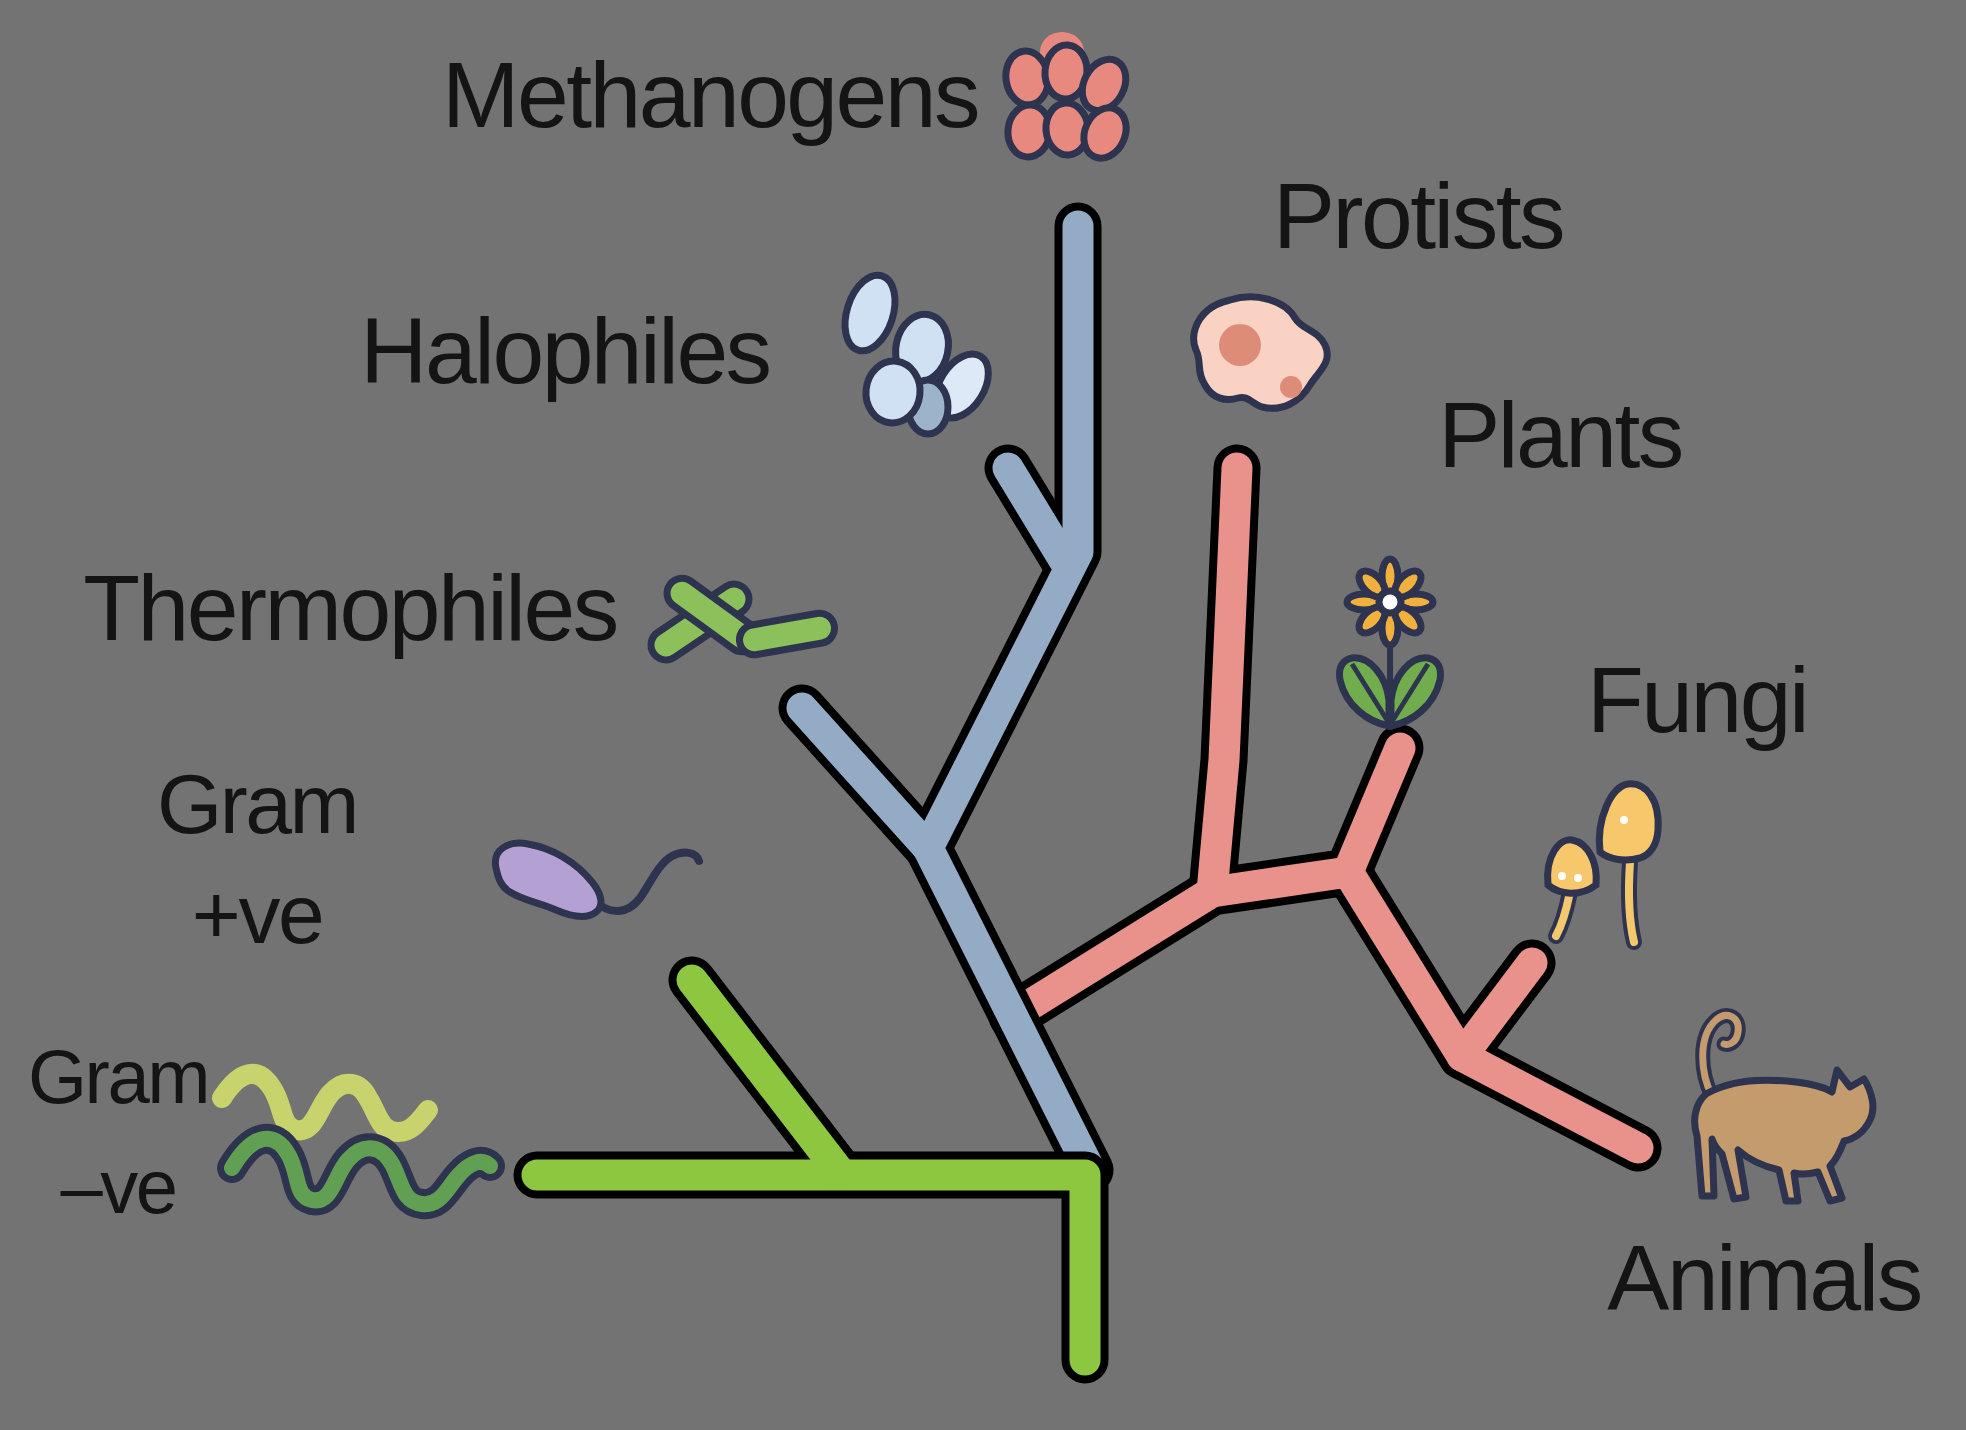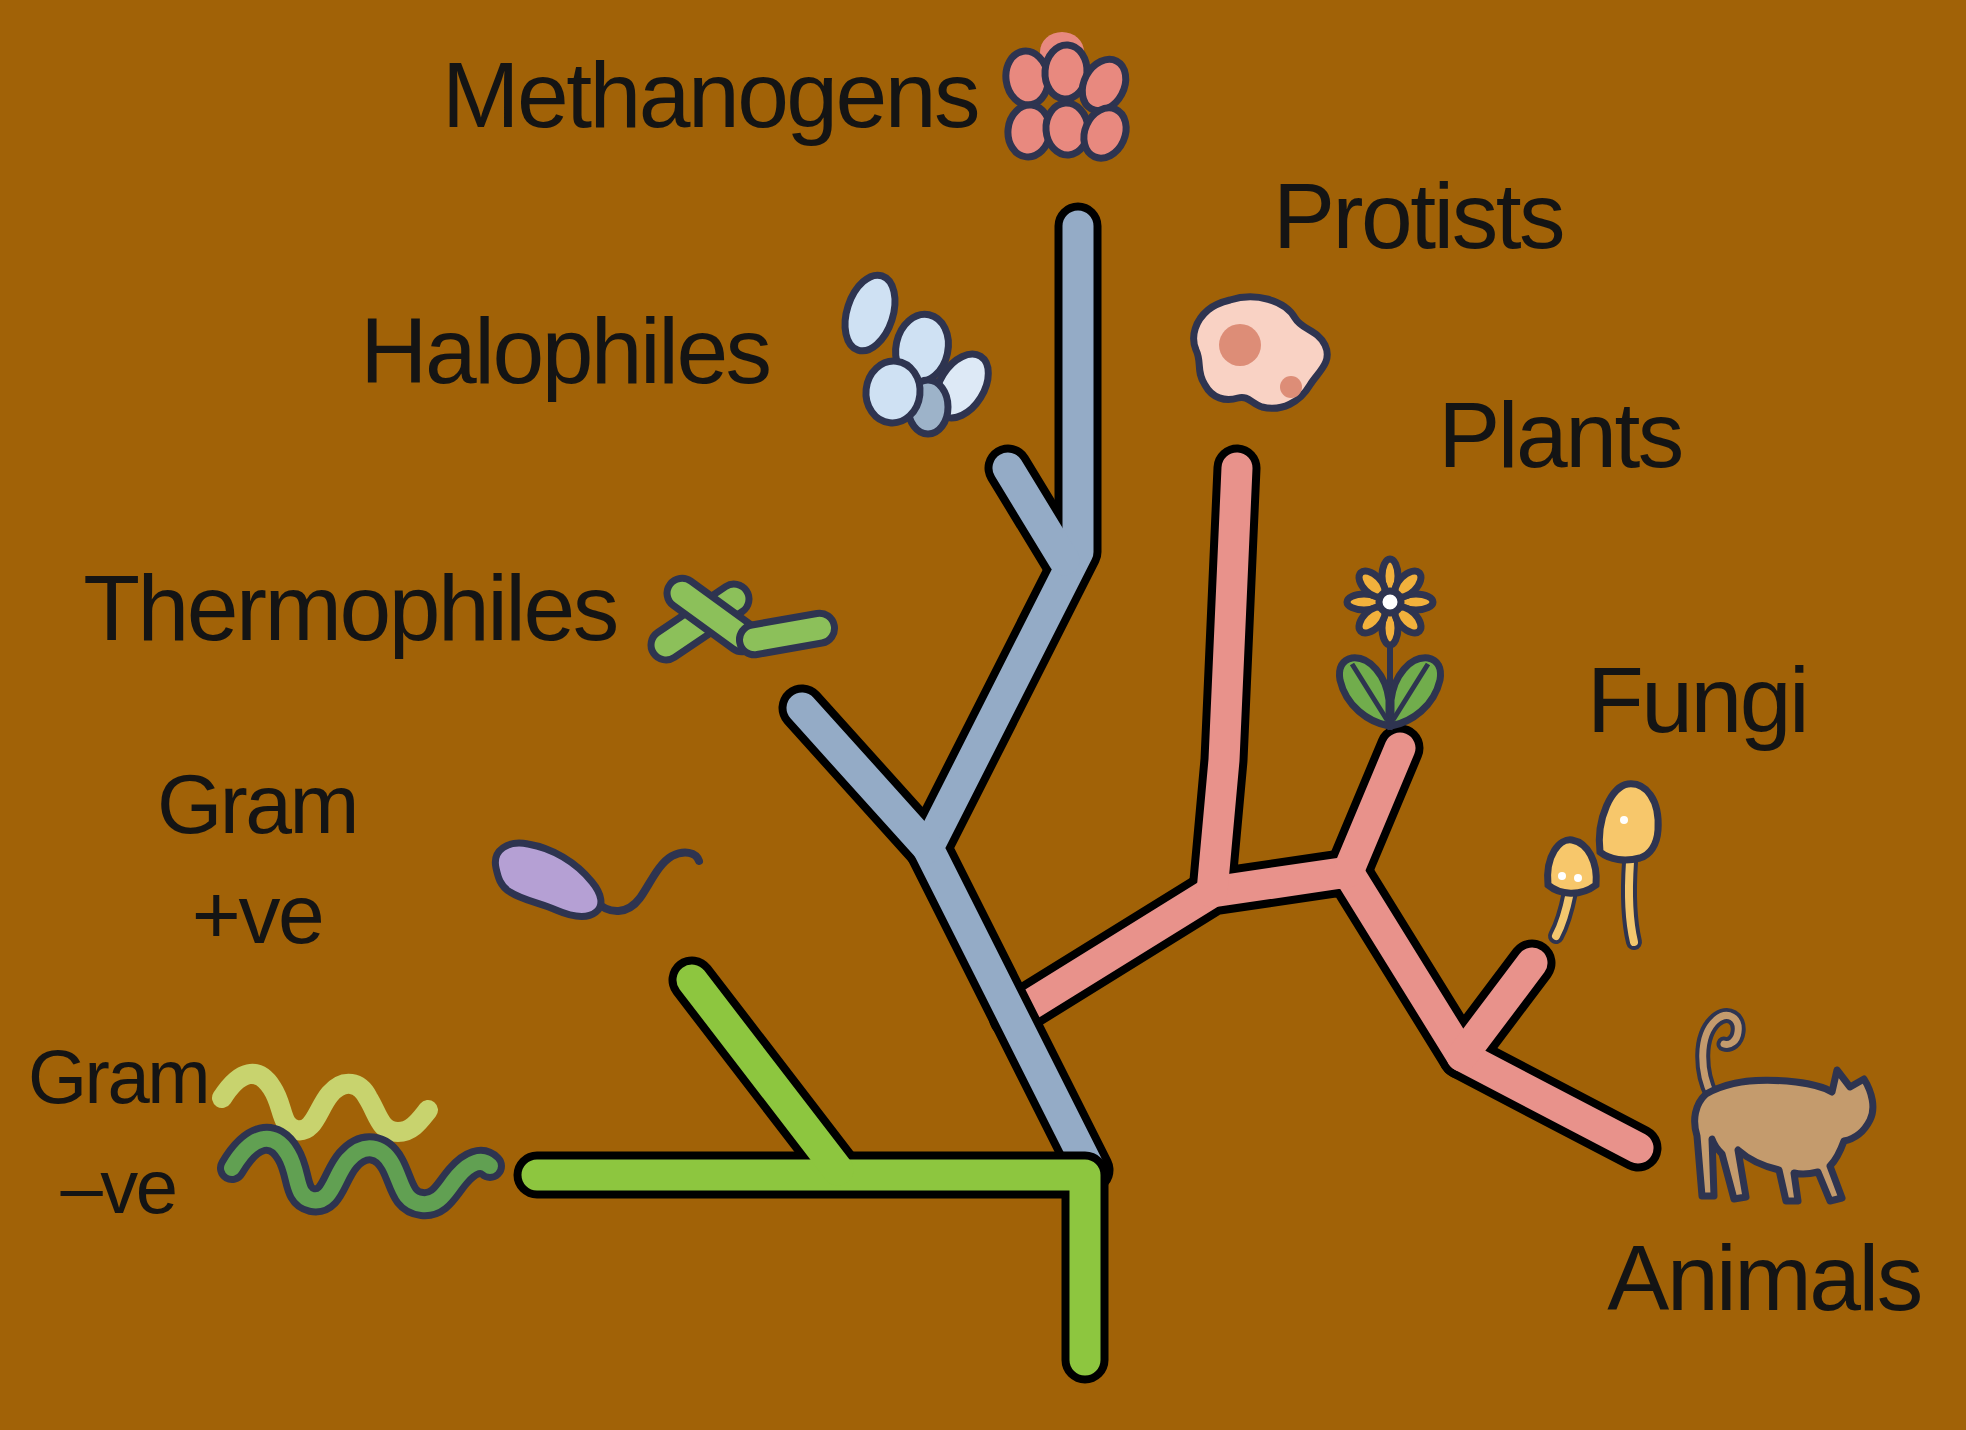--- a/index.html
+++ b/index.html
@@ -1,16 +1,16 @@
 <!DOCTYPE html>
 <html><head>
 <meta charset="utf-8">
 <style>
   html,body{margin:0;padding:0;background:#ffffff;}
-  .page{position:relative;width:1966px;height:1430px;background:#a16207;overflow:hidden;}
+  .page{position:relative;width:1966px;height:1430px;background:#737373;overflow:hidden;}
   svg{display:block;}
   .label{font-family:"Liberation Sans",sans-serif;fill:#141414;letter-spacing:-2.5px;}
   .lbl-lg{font-size:93px;}
   .lbl-md{font-size:84px;}
   .lbl-sm{font-size:76px;}
   .branch-outline{fill:none;stroke:#000000;stroke-width:47;stroke-linecap:round;stroke-linejoin:round;}
   .branch-core{fill:none;stroke-width:31;stroke-linecap:round;stroke-linejoin:round;}
   .cellstroke{stroke:#2e3450;stroke-width:7;}
   .thinstroke{fill:none;stroke:#2e3450;stroke-width:8;stroke-linecap:round;}
 </style>

